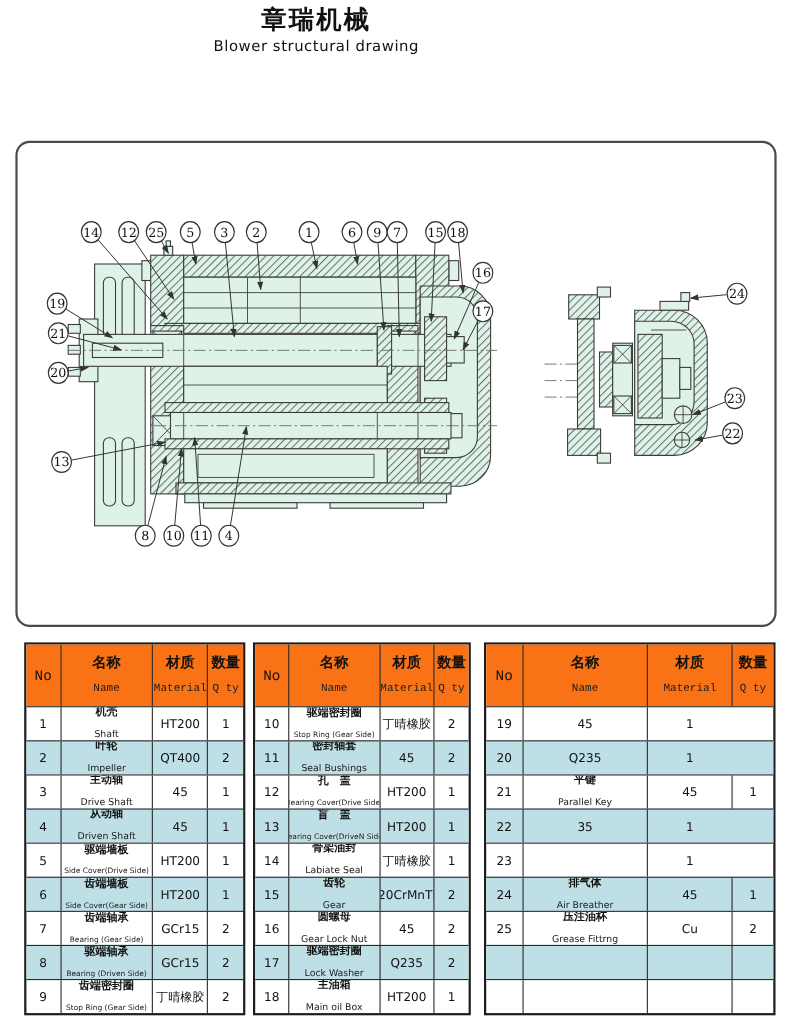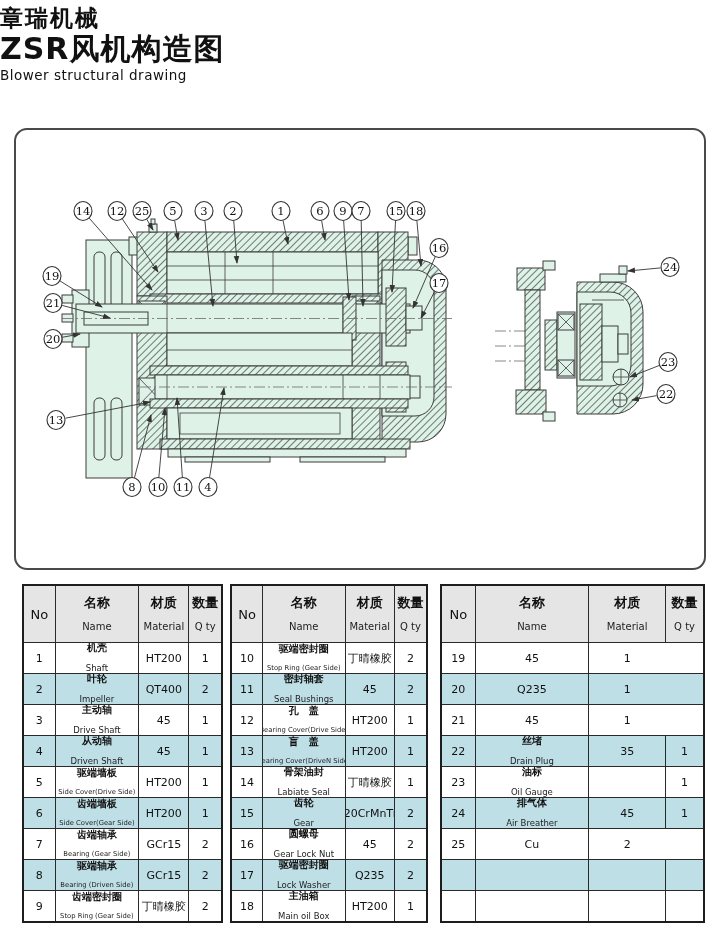--- a/index.html
+++ b/index.html
@@ -2,21 +2,21 @@
 <html><head>
 <meta charset="utf-8">
 <style>
   html,body{margin:0;padding:0;}
   body{
     width:720px;height:934px;position:relative;background:#fff;
     font-family:"DejaVu Sans","Liberation Sans",sans-serif;color:#111;
     overflow:hidden;
   }
   
-  .titleblock{position:absolute;left:0;top:6px;width:575px;text-align:left;line-height:1.12;}
+  .titleblock{position:absolute;left:0;top:6px;width:575px;text-align:center;line-height:1.12;}
   .t-company{font-size:23px;font-weight:bold;letter-spacing:2px;}
   .t-main{font-size:30px;font-weight:bold;letter-spacing:1px;}
   .t-sub{font-size:13.5px;font-weight:normal;letter-spacing:0.5px;margin-top:3px;}
   
   svg.draw{position:absolute;left:0;top:0;width:720px;height:934px;}
   .frame{fill:none;stroke:#4a4a4a;stroke-width:2;}
   .ol{fill:#dff2e8;stroke:#3c3c3c;stroke-width:1;}
   .ht{fill:url(#h1);stroke:#3c3c3c;stroke-width:1;}
   .ln{stroke:#3c3c3c;stroke-width:0.8;fill:none;}
   .cl{stroke:#6a6a6a;stroke-width:0.8;fill:none;stroke-dasharray:11 3 2 3;}
@@ -24,39 +24,38 @@
   .bubble{fill:#ffffff;stroke:#333;stroke-width:1.1;}
   .bubble-num{font-family:"DejaVu Serif","Liberation Serif",serif;font-size:11.5px;fill:#111;text-anchor:middle;}
   
   .ptable{position:absolute;border:2px solid #1d1d1d;box-sizing:border-box;background:#fff;}
   .t0{left:22px;top:584px;width:201px;}
   .t1{left:230px;top:584px;width:198px;}
   .t2{left:440px;top:584px;width:265px;}
   .t0 .trow,.t1 .trow{display:grid;grid-template-columns:15.5% 42.5% 25.5% 16.5%;}
   .t2 .trow{display:grid;grid-template-columns:12.5% 43.5% 29.5% 14.5%;}
   .trow{height:30px;border-top:1px solid #2a2a2a;}
-  .trow.thead{height:56px;border-top:none;background:#e5e5e5;}
+  .trow.thead{height:56px;border-top:none;background:#f97316;font-family:Liberation Mono, monospace;}
   .trow.alt{background:#bfdfe7;}
   .cell{display:flex;flex-direction:column;align-items:center;justify-content:center;
         border-left:1px solid #2a2a2a;overflow:hidden;text-align:center;}
   .cell:first-child{border-left:none;}
   .cn{font-size:10px;font-weight:bold;line-height:1.12;white-space:nowrap;}
   .en{font-size:8.5px;line-height:1.1;white-space:nowrap;color:#1c1c1c;margin-top:11px;}
   .en.sm{font-size:6.8px;}
   .pv{font-size:11px;white-space:nowrap;}
   .thead .cn{font-size:13px;}
   .thead .en{font-size:10px;font-weight:normal;}
   .thead .pv{font-size:13px;}
 </style>
 </head>
 <body>
 
 <div class="titleblock">
   <div class="t-company">章瑞机械</div>
-  <div class="t-main">ZSR风机构造图</div>
   <div class="t-sub">Blower structural drawing</div>
 </div>
 
 <svg class="draw" viewBox="0 0 720 934">
   <defs>
     <pattern id="h1" width="5" height="5" patternUnits="userSpaceOnUse" patternTransform="rotate(45)">
       <rect width="5" height="5" fill="#dff2e8"></rect>
       <line x1="0.5" y1="0" x2="0.5" y2="5" stroke="#4f5e55" stroke-width="0.8"></line>
     </pattern>
     <marker id="arrow" markerWidth="8" markerHeight="8" refX="7" refY="4" orient="auto" markerUnits="userSpaceOnUse">
@@ -521,52 +520,52 @@
       <div class="cell pv">45</div>
       <div class="cell pv">1</div>
     </div>
     <div class="trow alt">
       <div class="cell pv">20</div>
       <div class="cell pv">Q235</div>
       <div class="cell pv">1</div>
     </div>
     <div class="trow">
       <div class="cell pv">21</div>
+      <div class="cell">
+        <div class="cn">平键</div>
+        <div class="en">Parallel Key</div>
+      </div>
       <div class="cell pv">45</div>
       <div class="cell pv">1</div>
     </div>
     <div class="trow alt">
       <div class="cell pv">22</div>
-      <div class="cell">
-        <div class="cn">丝堵</div>
-        <div class="en">Drain Plug</div>
-      </div>
       <div class="cell pv">35</div>
       <div class="cell pv">1</div>
     </div>
     <div class="trow">
       <div class="cell pv">23</div>
-      <div class="cell">
-        <div class="cn">油标</div>
-        <div class="en">Oil Gauge</div>
-      </div>
       <div class="cell pv"></div>
       <div class="cell pv">1</div>
     </div>
     <div class="trow alt">
       <div class="cell pv">24</div>
       <div class="cell">
         <div class="cn">排气体</div>
         <div class="en">Air Breather</div>
       </div>
       <div class="cell pv">45</div>
       <div class="cell pv">1</div>
     </div>
     <div class="trow">
       <div class="cell pv">25</div>
+      <div class="cell">
+        <div class="cn">压注油杯</div>
+        <div class="en">Grease Fittrng</div>
+      </div>
       <div class="cell pv">Cu</div>
       <div class="cell pv">2</div>
     </div>
     <div class="trow alt">
       <div class="cell pv"></div>
       <div class="cell">
         <div class="cn"></div>
         <div class="en"></div>
       </div>
       <div class="cell pv"></div>

